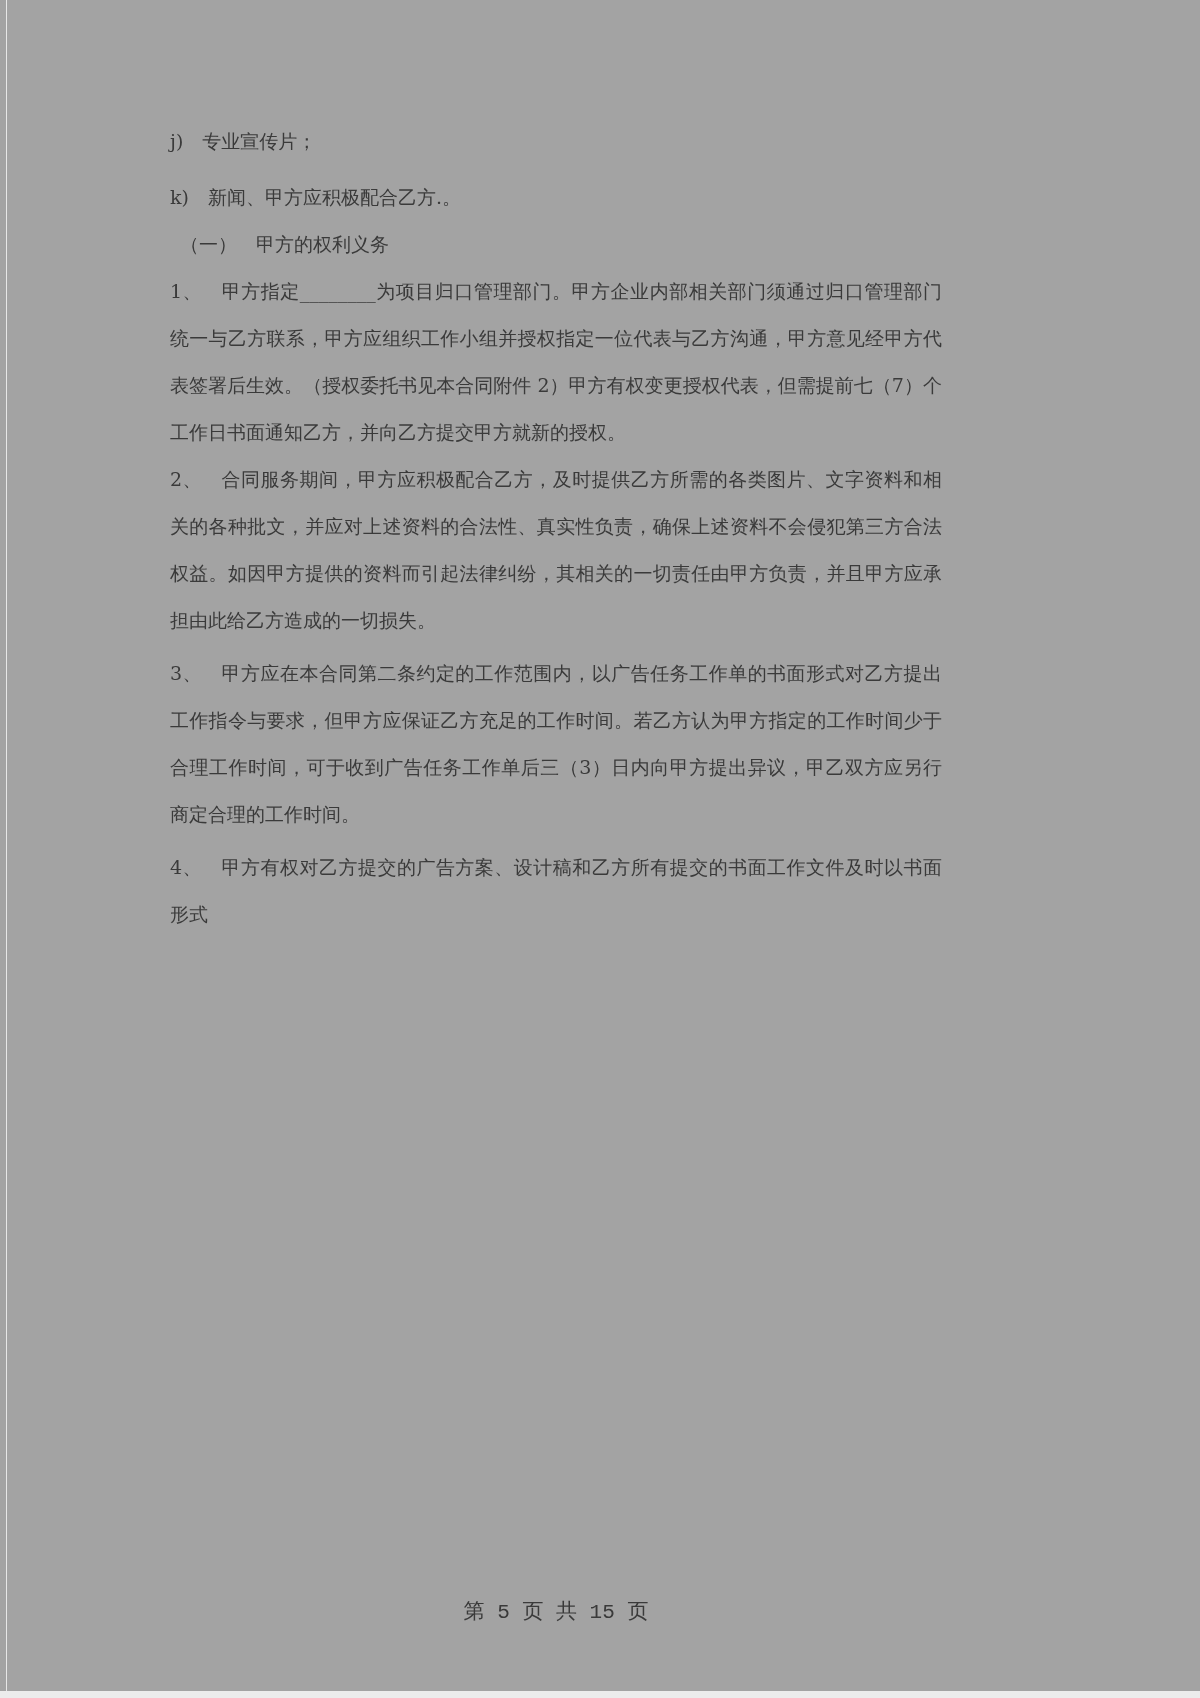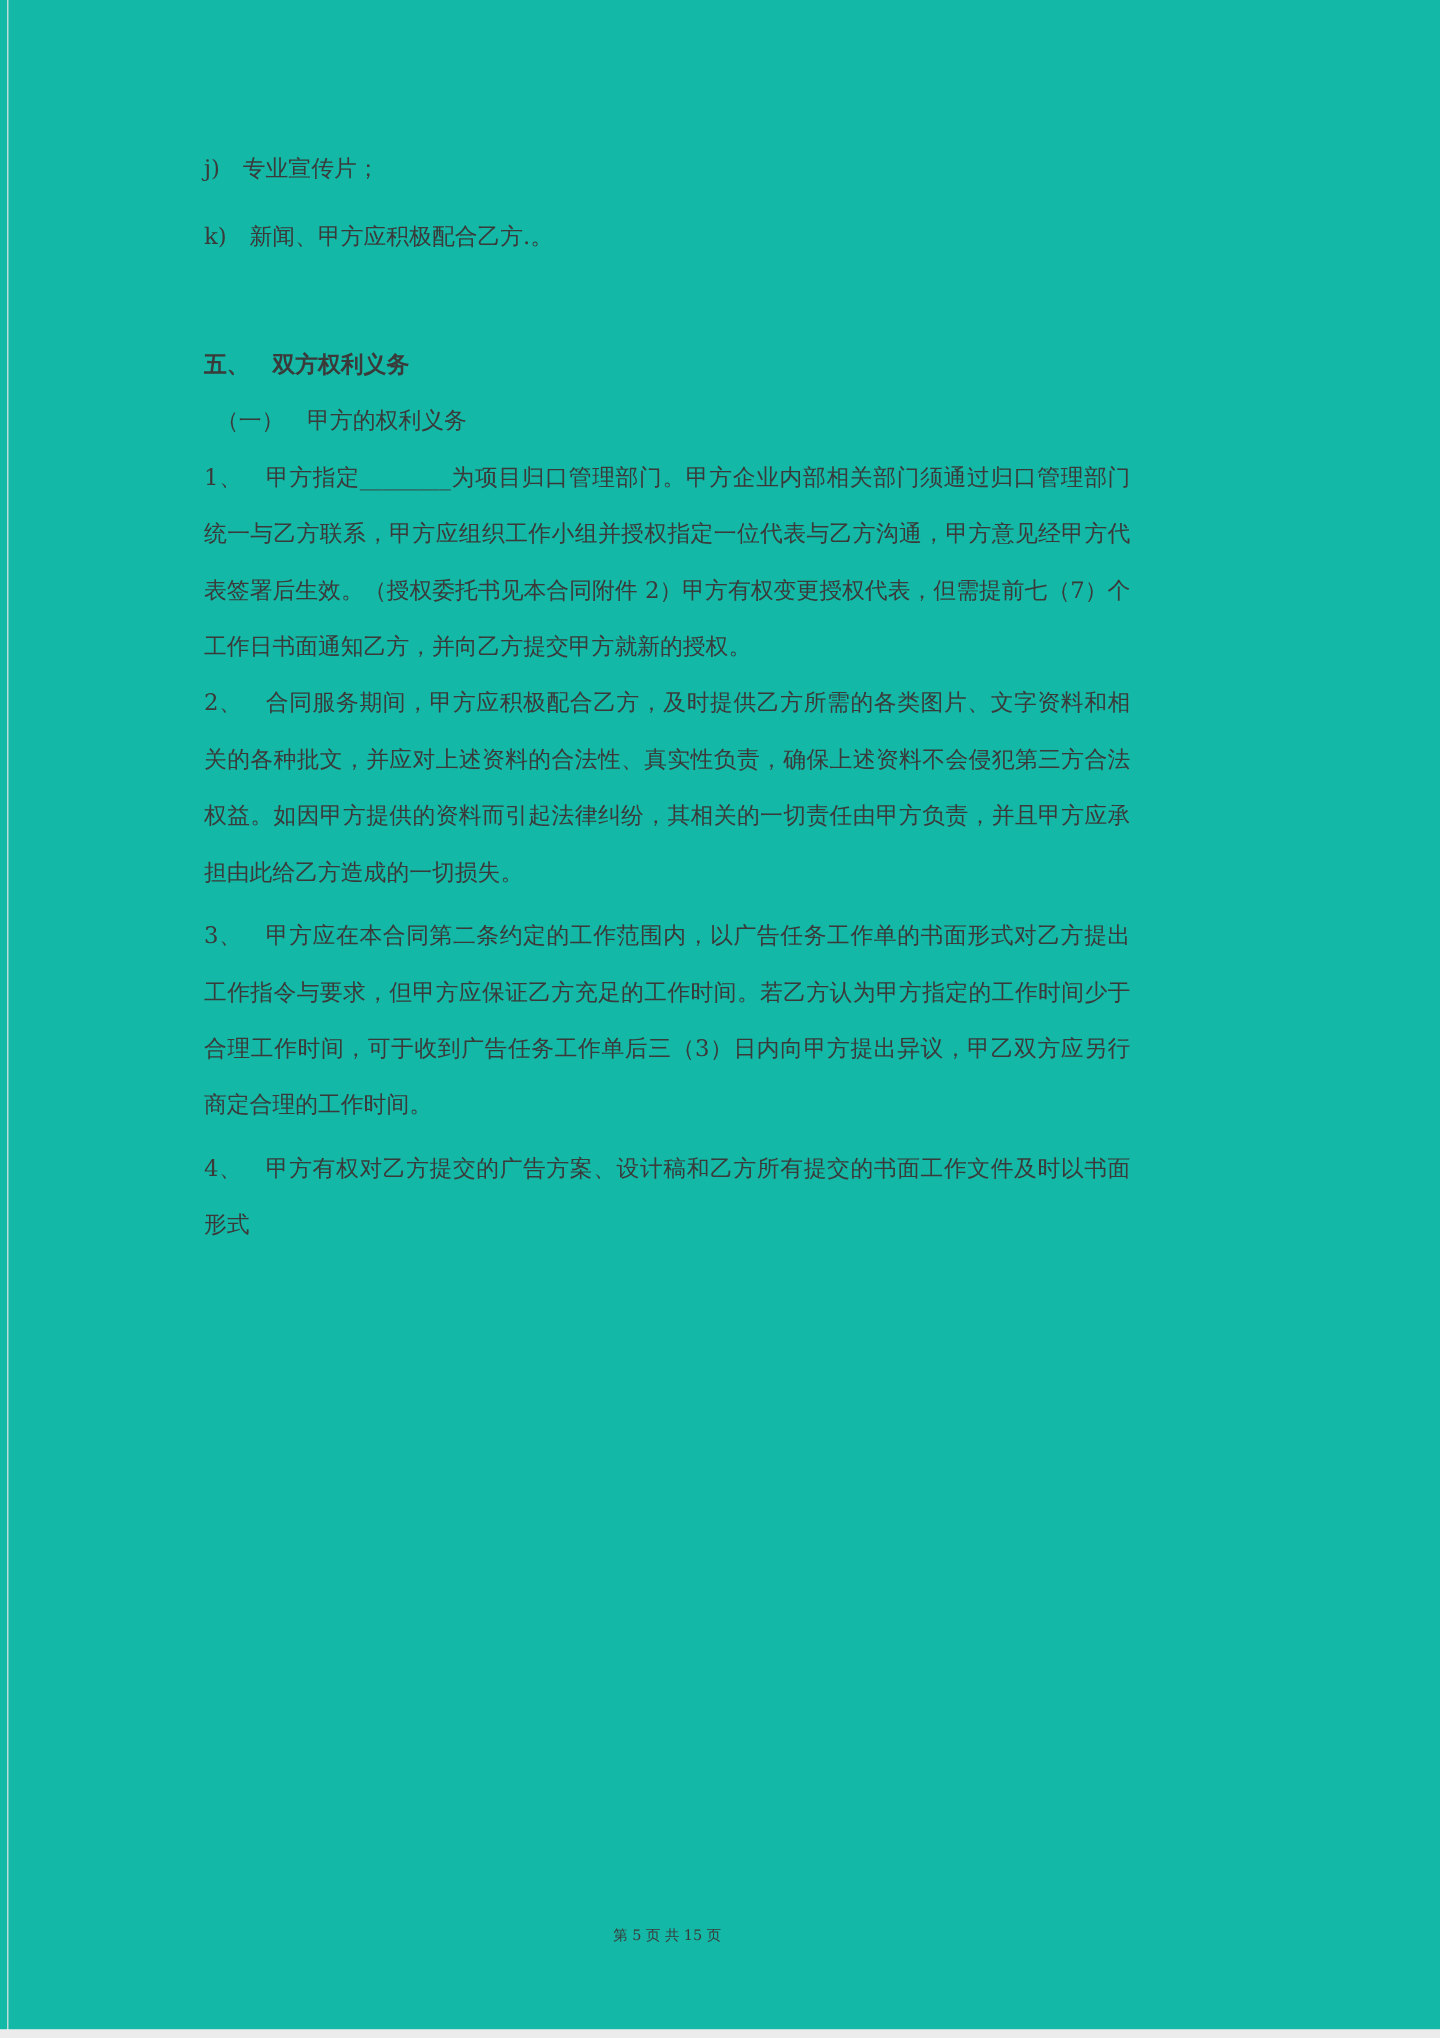--- a/index.html
+++ b/index.html
@@ -9,21 +9,21 @@
     height: 1698px;
     position: relative;
     background: #ffffff;
     font-family: "DejaVu Serif", "Liberation Serif", serif;
     color: #3a3a3a;
     overflow: hidden;
   }
   .page {
     position: absolute;
     inset: 0;
-    background: #14b8a6;
+    background: #a3a3a3;
   }
   
   .edge-left {
     position: absolute;
     left: 6px; top: 0; bottom: 0;
     width: 1px;
     background: #e7e7e7;
   }
   .edge-bottom {
     position: absolute;
@@ -50,36 +50,36 @@
     font-weight: bold;
     margin-top: 60px;
   }
   .sub-heading { padding-left: 10px; }
   .footer {
     position: absolute;
     left: 170px;
     width: 772px;
     top: 1601px;
     text-align: center;
-    font-size: 12px;
+    font-size: 21px;
     line-height: 24px;
     color: #3a3a3a;
+    font-family: Liberation Mono, monospace;
   }
 </style>
 </head>
 <body>
 
 <div class="page">
   <div class="edge-left"></div>
 
   <div class="content">
     <p class="block gap-sm">j)　专业宣传片；</p>
     <p class="block">k)　新闻、甲方应积极配合乙方.。</p>
 
-    <p class="block heading-major">五、　双方权利义务</p>
     <p class="block sub-heading">（一）　甲方的权利义务</p>
 
     <p class="block">1、　甲方指定________为项目归口管理部门。甲方企业内部相关部门须通过归口管理部门统一与乙方联系，甲方应组织工作小组并授权指定一位代表与乙方沟通，甲方意见经甲方代表签署后生效。（授权委托书见本合同附件 2）甲方有权变更授权代表，但需提前七（7）个工作日书面通知乙方，并向乙方提交甲方就新的授权。</p>
     <p class="block gap-xs">2、　合同服务期间，甲方应积极配合乙方，及时提供乙方所需的各类图片、文字资料和相关的各种批文，并应对上述资料的合法性、真实性负责，确保上述资料不会侵犯第三方合法权益。如因甲方提供的资料而引起法律纠纷，其相关的一切责任由甲方负责，并且甲方应承担由此给乙方造成的一切损失。</p>
     <p class="block gap-xs">3、　甲方应在本合同第二条约定的工作范围内，以广告任务工作单的书面形式对乙方提出工作指令与要求，但甲方应保证乙方充足的工作时间。若乙方认为甲方指定的工作时间少于合理工作时间，可于收到广告任务工作单后三（3）日内向甲方提出异议，甲乙双方应另行商定合理的工作时间。</p>
     <p class="block">4、　甲方有权对乙方提交的广告方案、设计稿和乙方所有提交的书面工作文件及时以书面形式</p>
   </div>
 
   <div class="footer">第 5 页 共 15 页</div>
 

